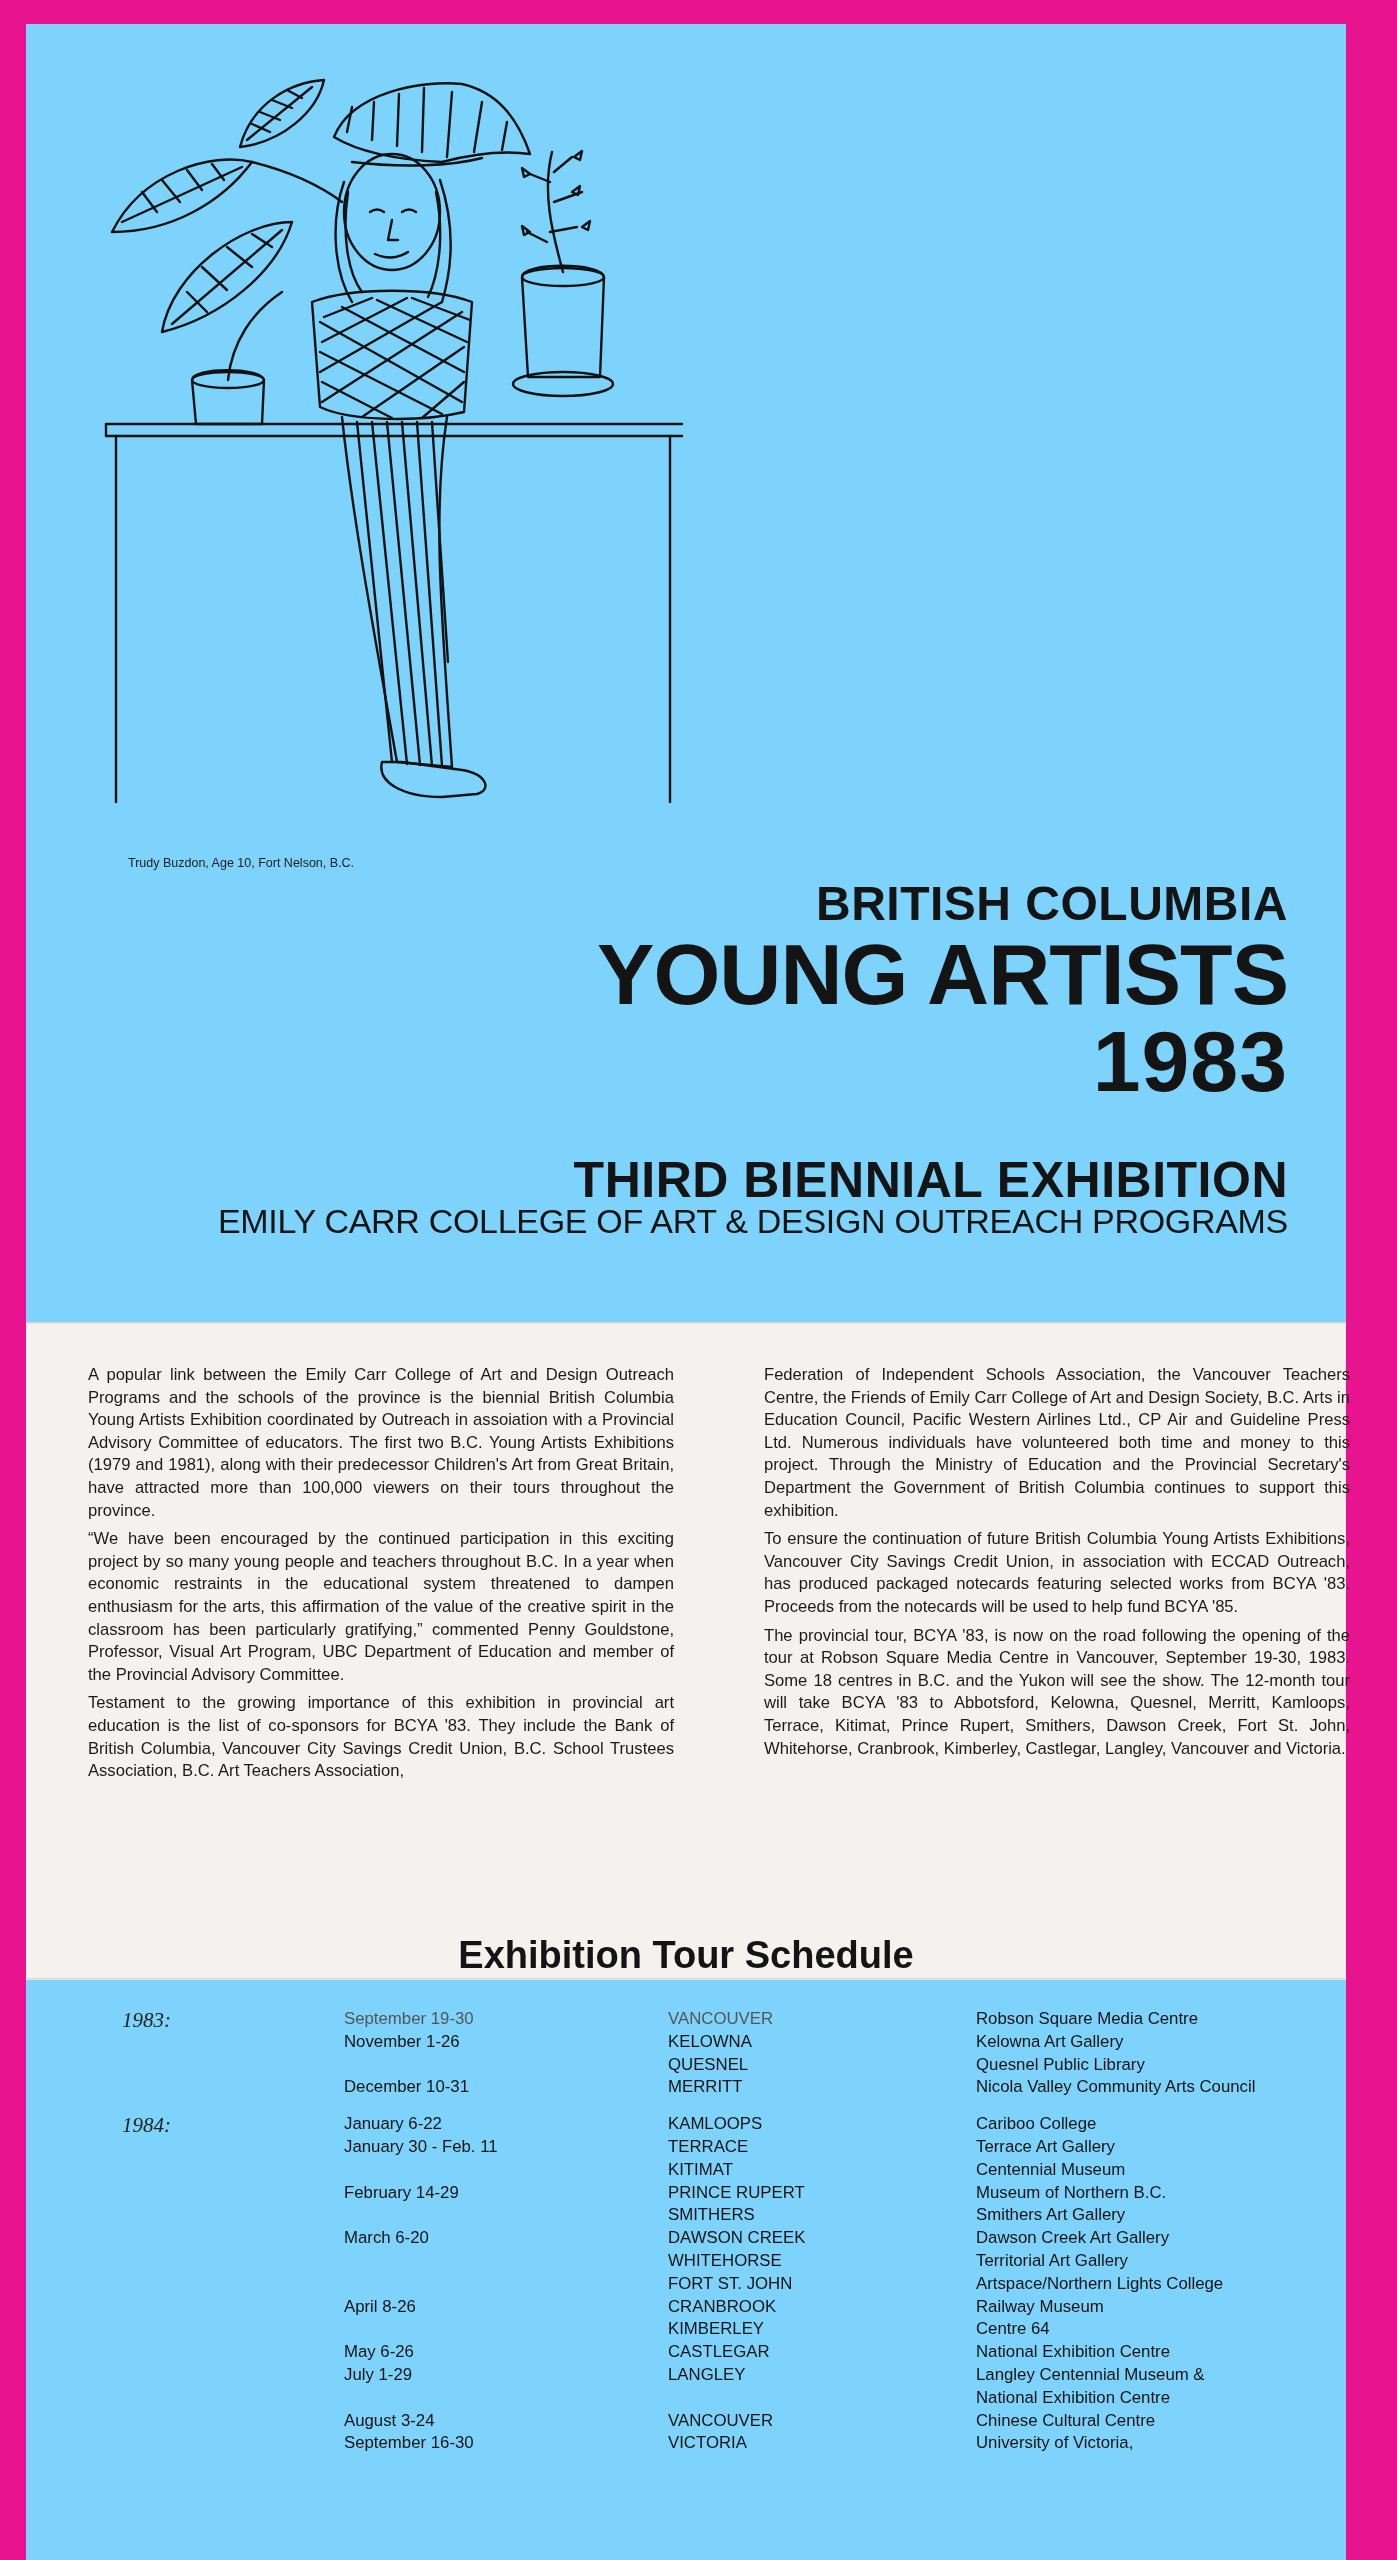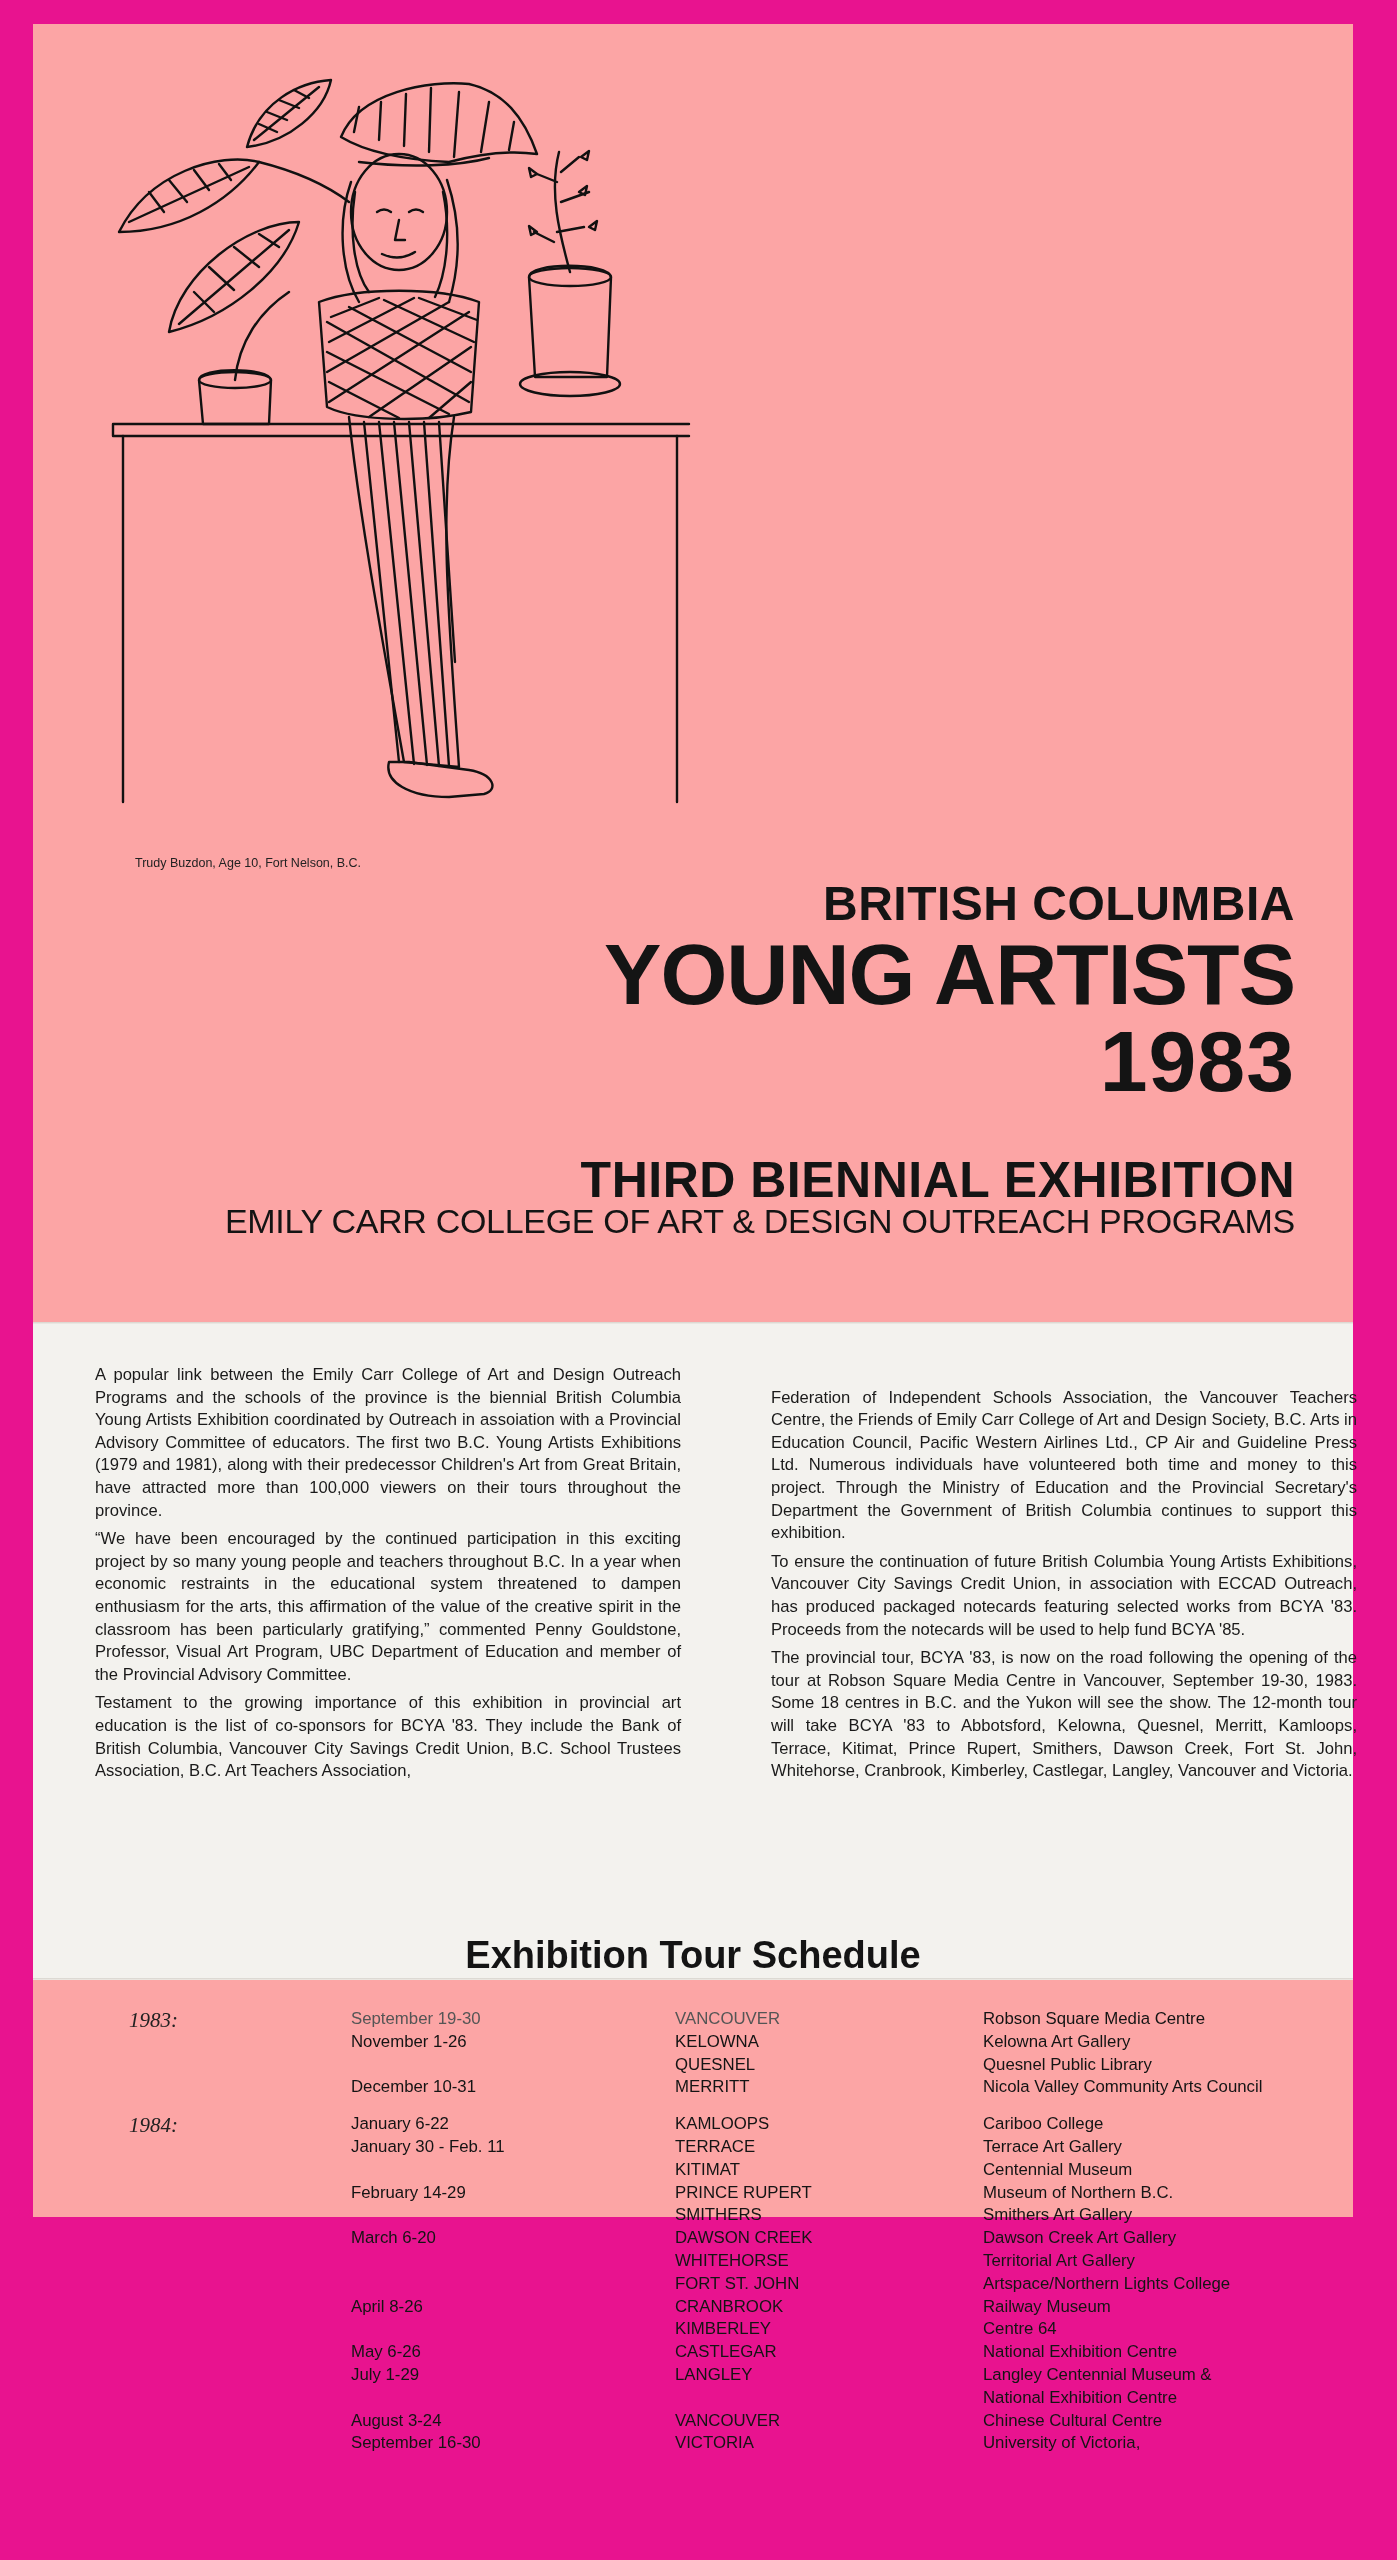--- a/index.html
+++ b/index.html
@@ -4,23 +4,23 @@
   <style>
     html, body { margin: 0; padding: 0; }
     body {
       width: 1397px; height: 2560px;
       background: #e8138f;
       position: relative; overflow: hidden;
       font-family: "Liberation Sans", sans-serif;
       color: #141414;
     }
     .paper {
-      position: absolute; left: 33px; top: 24px;
-      width: 1320px; height: 2193px;
-      background: #fca5a5;
+      position: absolute; left: 26px; top: 24px;
+      width: 1320px; height: 2536px;
+      background: #7dd3fc;
     }
     .fold {
       position: absolute; left: 0; width: 100%; height: 2px;
       background: linear-gradient(to bottom, #d6d3cc, #efede8);
     }
     .fold.f1 { top: 1298px; }
     .fold.f2 { top: 1954px; }
     .panel-shade { position: absolute; left: 0; width: 100%; background: #f3f2ee; }
 
     .illustration { position: absolute; left: 76px; top: 38px; width: 590px; height: 790px; }
@@ -33,21 +33,21 @@
     .t-bc { font-size: 48px; font-weight: bold; letter-spacing: 0.5px; line-height: 56px; }
     .t-ya { font-size: 86px; font-weight: bold; line-height: 84px; letter-spacing: -1px; }
     .t-yr { font-size: 86px; font-weight: bold; line-height: 90px; letter-spacing: 1px; }
 
     .sub-block { position: absolute; right: 58px; top: 1130px; text-align: right; }
     .t-third { font-size: 50px; font-weight: bold; line-height: 52px; letter-spacing: 0.5px; }
     .t-college, .t-address { font-size: 34px; line-height: 30px; letter-spacing: -0.3px; }
 
     .body-cols {
       position: absolute; top: 1340px; left: 62px; width: 1262px;
-      display: flex; justify-content: space-between; align-items: flex-end;
+      display: flex; justify-content: space-between;
     }
     .col { width: 586px; }
     .col p {
       margin: 0 0 6px 0; font-size: 16.6px; line-height: 22.6px;
       text-align: justify; color: #1a1a1a;
     }
 
     .sched-title {
       position: absolute; top: 1910px; left: 0; width: 100%;
       text-align: center; font-size: 38px; font-weight: bold;

